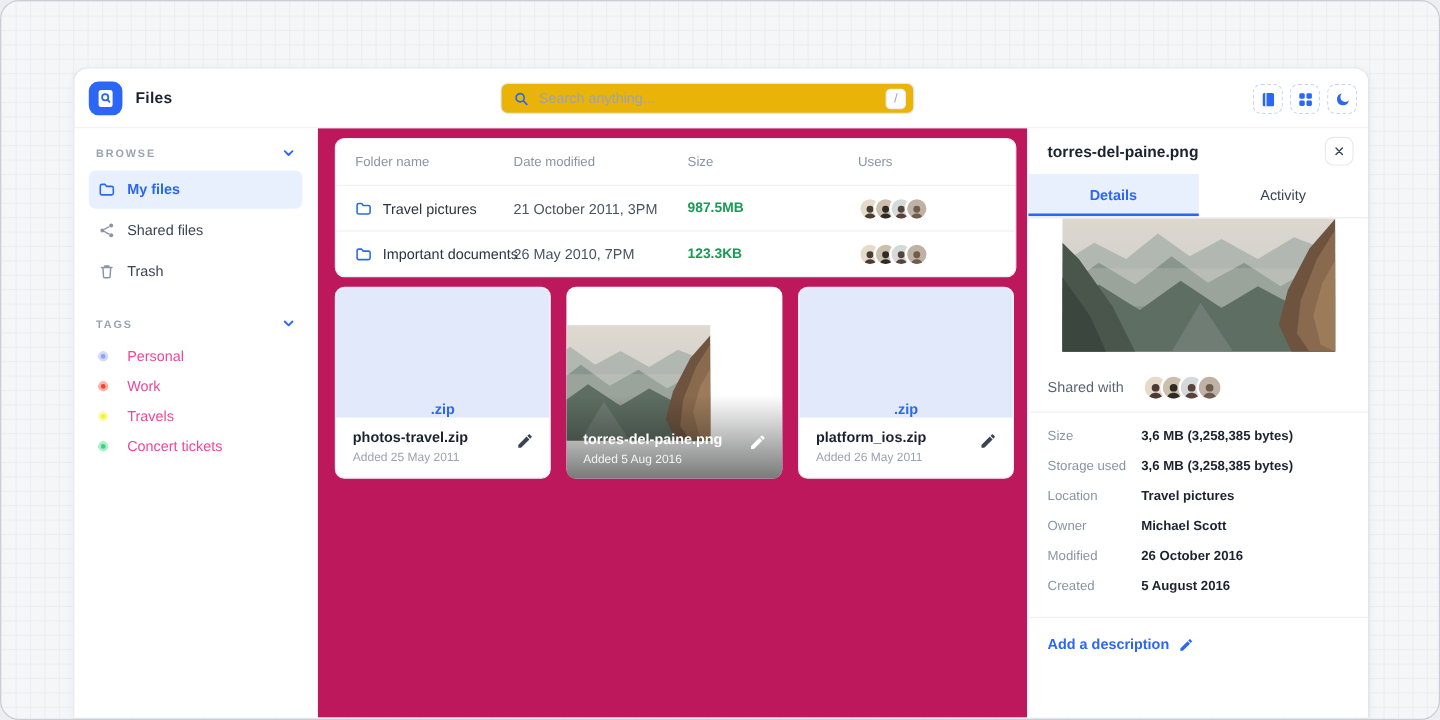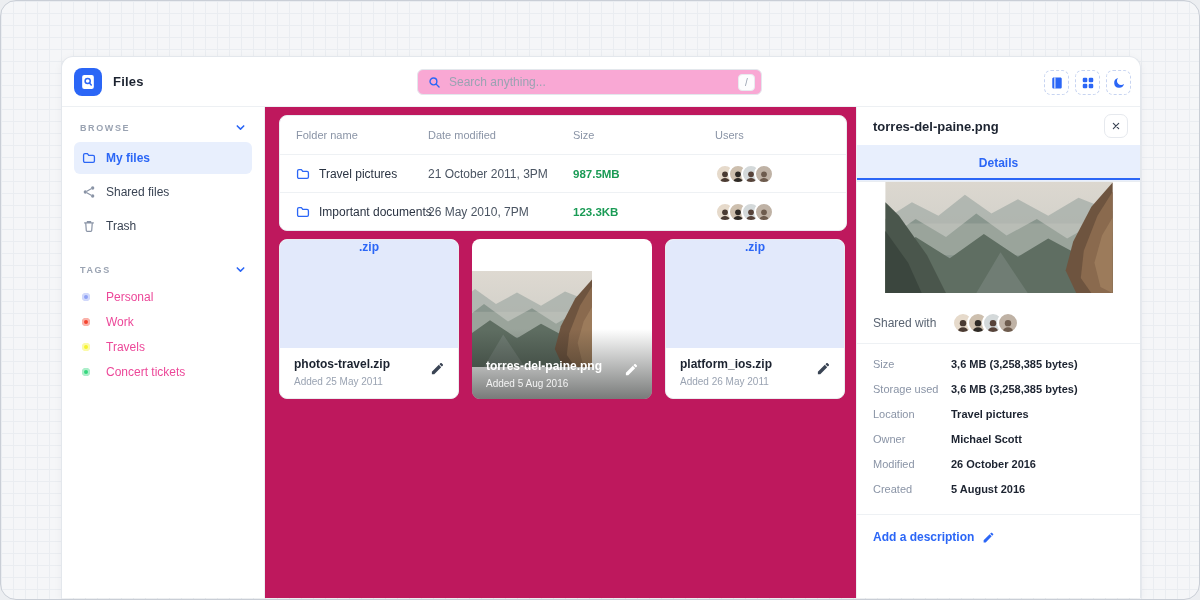--- a/index.html
+++ b/index.html
@@ -20,21 +20,21 @@
     box-shadow:0 2px 8px rgba(25,39,62,.05); color:#1c2330; }
 
   
   .app-header { position:absolute; top:0; left:0; right:0; height:50px; border-bottom:1px solid #edf0f3;
     display:flex; align-items:center; }
   .logo { width:28px; height:28px; border-radius:8px; background:#2b66f6; margin-left:12px;
     display:flex; align-items:center; justify-content:center; }
   .logo svg { width:20px; height:20px; }
   .app-title { font-size:13px; font-weight:bold; margin-left:11px; letter-spacing:.2px; }
   .search { position:absolute; left:355px; top:12px; width:345px; height:26px; border:1px solid #e3e7ec;
-    border-radius:6px; background:#f9a8d4; display:flex; align-items:center; padding:0 6px 0 10px; }
+    border-radius:6px; background:#eab308; display:flex; align-items:center; padding:0 6px 0 10px; }
   .search svg { width:13px; height:13px; color:#2b66f6; flex:none; }
   .search input { border:none; outline:none; flex:1; font-size:12px; color:#3a4454; margin-left:8px;
     font-family:"Liberation Sans", sans-serif; background:transparent; }
   .search input::placeholder { color:#9aa3b2; }
   .kbd { flex:none; width:17px; height:17px; border:1px solid #e8ebef; border-radius:4px; color:#9aa3b2;
     font-size:10px; display:flex; align-items:center; justify-content:center; background:#fdfdfe; }
   .header-actions { position:absolute; right:9px; top:13px; display:flex; gap:6px; }
   .icon-btn { width:25px; height:25px; border:1px dashed #c7d4f1; border-radius:7px; background:#fff;
     display:flex; align-items:center; justify-content:center; color:#2b66f6; cursor:pointer; }
   .icon-btn svg { width:14px; height:14px; }
@@ -69,21 +69,21 @@
   .avatar { width:20px; height:20px; border-radius:50%; border:2px solid #fff; overflow:hidden; position:relative; flex:none; }
   .avatar + .avatar { margin-left:-7px; }
   .avatar svg { position:absolute; bottom:-2px; left:0; width:100%; height:100%; }
   .av1 { background:#e6dacb; color:#4a3b33; }
   .av2 { background:#cdbfae; color:#2e2a26; }
   .av3 { background:#d4d9da; color:#57433a; }
   .av4 { background:#bfb2a5; color:#6e5c4e; }
 
   .cards { position:absolute; left:14px; top:132px; display:flex; gap:13px; }
   .card { width:180px; height:160px; border-radius:8px; border:1px solid #e9ecf0; background:#fff; overflow:hidden; position:relative; }
-  .card .preview { height:108px; background:#e2e9fb; display:flex; align-items:flex-start; justify-content:center; }
+  .card .preview { height:108px; background:#e2e9fb; display:flex; align-items:flex-end; justify-content:center; }
   .zip-label { color:#2b66f6; font-weight:bold; font-size:12px; }
   .card .info { padding:9px 14px 0; }
   .card .name { font-size:12px; font-weight:bold; color:#1c2330; }
   .card .added { font-size:10px; color:#9aa3b2; margin-top:5px; }
   .edit-btn { position:absolute; right:13px; bottom:18px; color:#3a4454; cursor:pointer; }
   .edit-btn svg { width:15px; height:15px; }
   .card.image-card { border:none; }
   .card.image-card .photo { position:absolute; inset:0; }
   .card.image-card::after { content:""; position:absolute; left:0; right:0; bottom:0; height:70px;
     background:linear-gradient(180deg, rgba(10,14,12,0) 0%, rgba(10,14,12,.55) 100%); }
@@ -397,20 +397,21 @@
       <div class="details-head">
         <span class="details-title">torres-del-paine.png</span>
         <button class="close-btn">
             <svg>
               <use href="#i-close"></use>
             </svg>
           </button>
       </div>
       <div class="tabs">
         <div class="tab active">Details</div>
+        <div class="tab">Activity</div>
       </div>
       <svg class="panel-photo" viewBox="0 10 300 128" preserveAspectRatio="xMidYMid slice">
           <use href="#mountain-scene"></use>
         </svg>
 
       <div class="shared-row">
         <span class="shared-label">Shared with</span>
         <span class="avatars">
           <span class="avatar av1">
               <svg>

